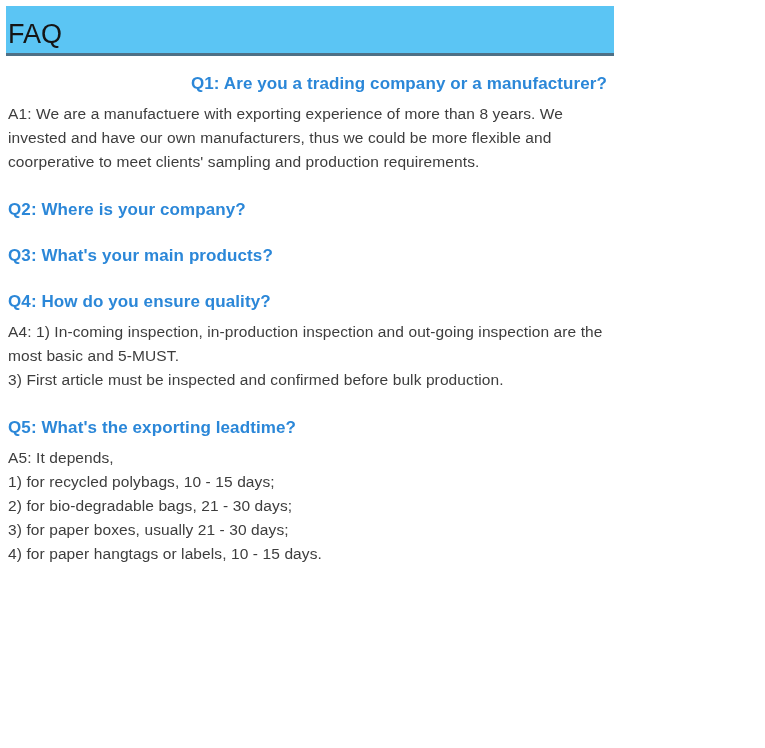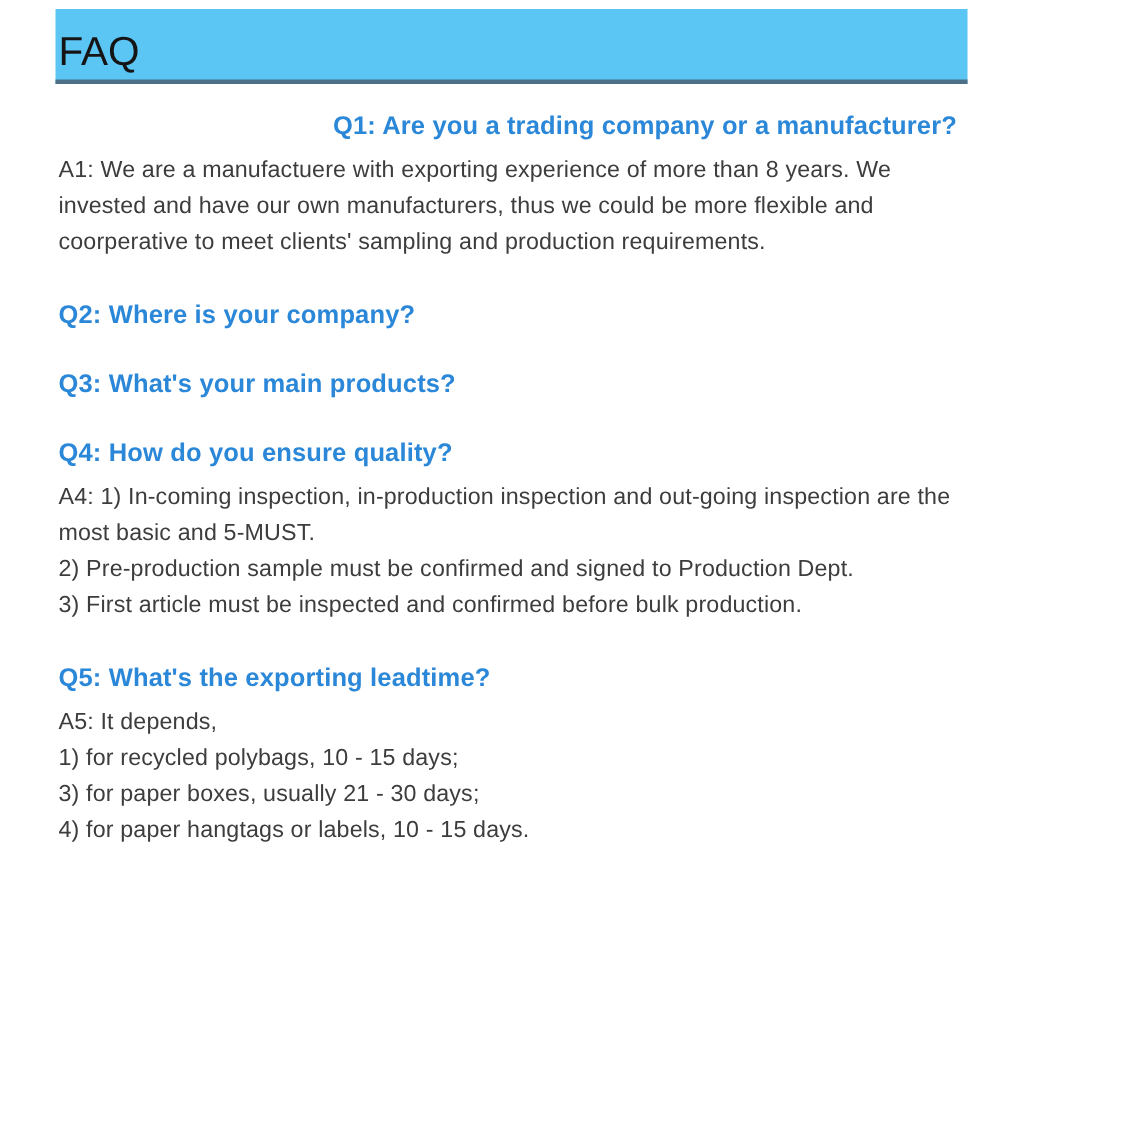--- a/index.html
+++ b/index.html
@@ -14,21 +14,20 @@
     margin: 0;
     padding: 0;
     background: #ffffff;
     font-family: "Liberation Sans", "DejaVu Sans", sans-serif;
   }
   .page {
     width: 619px;
     height: 748px;
     overflow: hidden;
     background: #ffffff;
-    margin-left: 31px;
   }
   .faq-header {
     margin: 6px 5px 0 6px;
     background: var(--header-bg);
     border-bottom: 3px solid var(--header-border);
     padding: 12px 0 3px 2px;
   }
   .faq-header h1 {
     margin: 0;
     font-size: 27px;
@@ -81,26 +80,26 @@
       <h3 class="q">Q2: Where is your company?</h3>
     </section>
 
     <section class="faq-section">
       <h3 class="q">Q3: What's your main products?</h3>
     </section>
 
     <section class="faq-section">
       <h3 class="q">Q4: How do you ensure quality?</h3>
       <p class="a">A4: 1) In-coming inspection, in-production inspection and out-going inspection are the most basic and 5-MUST.</p>
-      <p class="a">2) Pre-production sample must be confirmed and signed to Production Dept.</p>
       <p class="a">3) First article must be inspected and confirmed before bulk production.</p>
     </section>
 
     <section class="faq-section">
       <h3 class="q">Q5: What's the exporting leadtime?</h3>
       <p class="a">A5: It depends,</p>
       <p class="a">1) for recycled polybags, 10 - 15 days;</p>
+      <p class="a">2) for bio-degradable bags, 21 - 30 days;</p>
       <p class="a">3) for paper boxes, usually 21 - 30 days;</p>
       <p class="a">4) for paper hangtags or labels, 10 - 15 days.</p>
     </section>
 
   </main>
 </div>
 
 </body></html>

